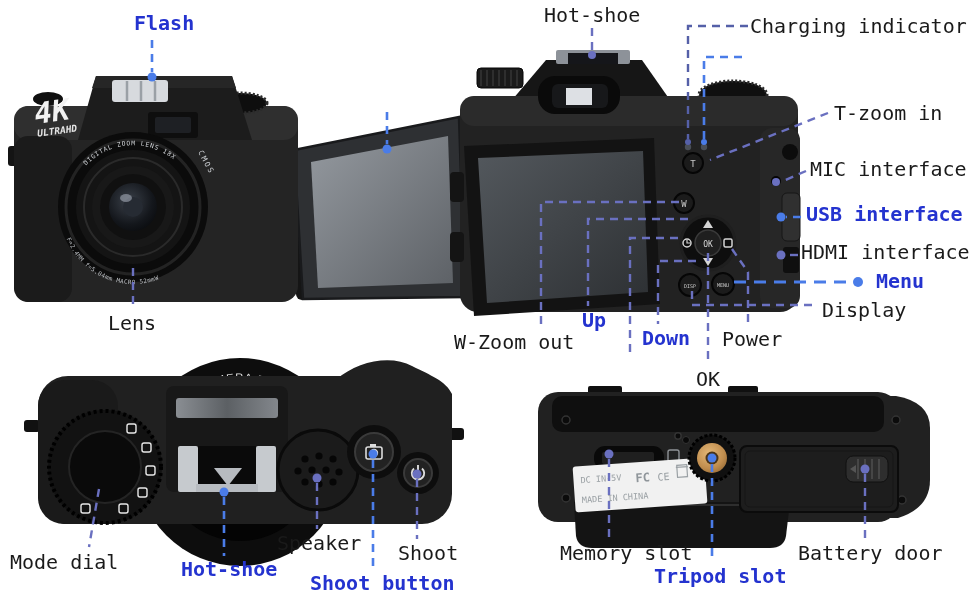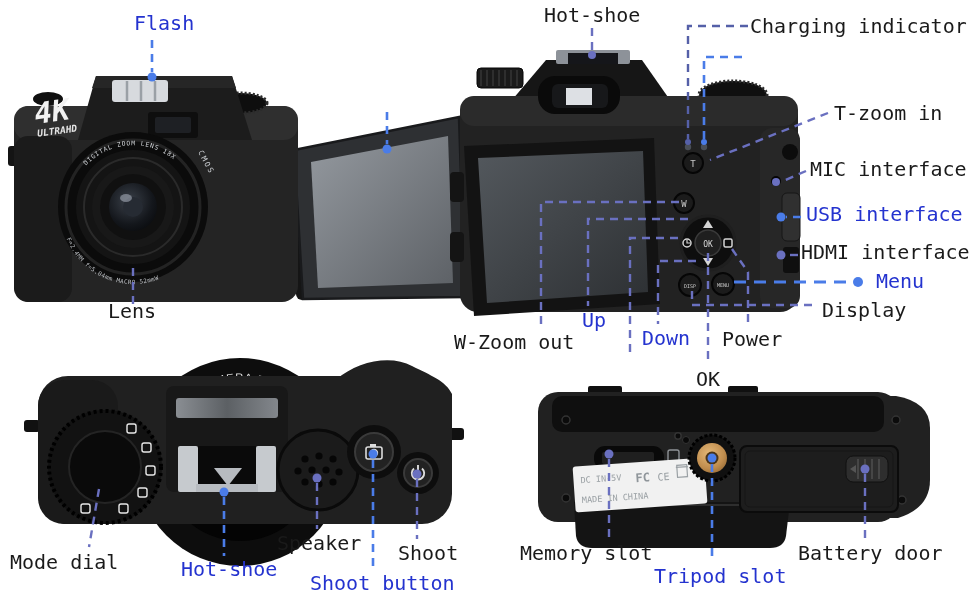--- a/index.html
+++ b/index.html
@@ -1,21 +1,21 @@
 <!DOCTYPE html>
 <html><head>
 <meta charset="utf-8">
 <style>
   html,body{margin:0;padding:0;background:#fff;}
   .stage{position:relative;width:970px;height:600px;background:#ffffff;overflow:hidden;
          font-family:"DejaVu Sans Mono", monospace;}
   .stage svg{position:absolute;left:0;top:0;}
   .lbl{position:absolute;font-size:20px;line-height:22px;white-space:nowrap;letter-spacing:0px;z-index:5;}
   .lbl.black{color:#1a1a1a;}
-  .lbl.blue{color:#2433cf;}
+  .lbl.blue{color:#2433cf;font-weight:bold;}
   
   .ldp{fill:none;stroke:#6a70c0;stroke-width:2.4;stroke-dasharray:8 6;}
   .ldb{fill:none;stroke:#4a7ce8;stroke-width:2.6;stroke-dasharray:8 6;}
   .ldd{fill:none;stroke:#5560a8;stroke-width:2.4;stroke-dasharray:8 6;}
   .ldm{fill:none;stroke:#4a7ce8;stroke-width:3.2;stroke-dasharray:12 8;}
   .dp{fill:#6a70c0;}
   .db{fill:#4a7ce8;}
   .dd{fill:#5560a8;}
   text{user-select:none;}
 </style>
@@ -355,35 +355,35 @@
           <circle class="db" cx="712" cy="458" r="4.5"></circle>
         </g>
     <g>
           <path class="ldp" d="M865,474 V538"></path>
           <circle class="dp" cx="865" cy="469" r="4.5"></circle>
         </g>
   </g>
 </svg>
 
   <div class="lbl blue" style="left:134px;top:12px">Flash</div>
-  <div class="lbl black" style="left:108px;top:300px">Lens</div>
+  <div class="lbl black" style="left:108px;top:312px">Lens</div>
   <div class="lbl black" style="left:544px;top:4px">Hot-shoe</div>
   <div class="lbl black" style="left:750px;top:15px">Charging indicator</div>
   <div class="lbl black" style="left:834px;top:102px">T-zoom in</div>
   <div class="lbl black" style="left:810px;top:158px">MIC interface</div>
   <div class="lbl blue" style="left:806px;top:203px">USB interface</div>
   <div class="lbl black" style="left:801px;top:241px">HDMI interface</div>
   <div class="lbl blue" style="left:876px;top:270px">Menu</div>
   <div class="lbl black" style="left:822px;top:299px">Display</div>
   <div class="lbl black" style="left:454px;top:331px">W-Zoom out</div>
   <div class="lbl blue" style="left:582px;top:309px">Up</div>
   <div class="lbl blue" style="left:642px;top:327px">Down</div>
   <div class="lbl black" style="left:722px;top:328px">Power</div>
   <div class="lbl black" style="left:696px;top:368px">OK</div>
   <div class="lbl black" style="left:10px;top:551px">Mode dial</div>
   <div class="lbl blue" style="left:181px;top:558px">Hot-shoe</div>
   <div class="lbl black" style="left:277px;top:532px">Speaker</div>
   <div class="lbl blue" style="left:310px;top:572px">Shoot button</div>
   <div class="lbl black" style="left:398px;top:542px">Shoot</div>
-  <div class="lbl black" style="left:520px;top:542px">Memory slot</div>
+  <div class="lbl black" style="left:560px;top:542px">Memory slot</div>
   <div class="lbl blue" style="left:654px;top:565px">Tripod slot</div>
   <div class="lbl black" style="left:798px;top:542px">Battery door</div>
 </div>
 
 </body></html>

